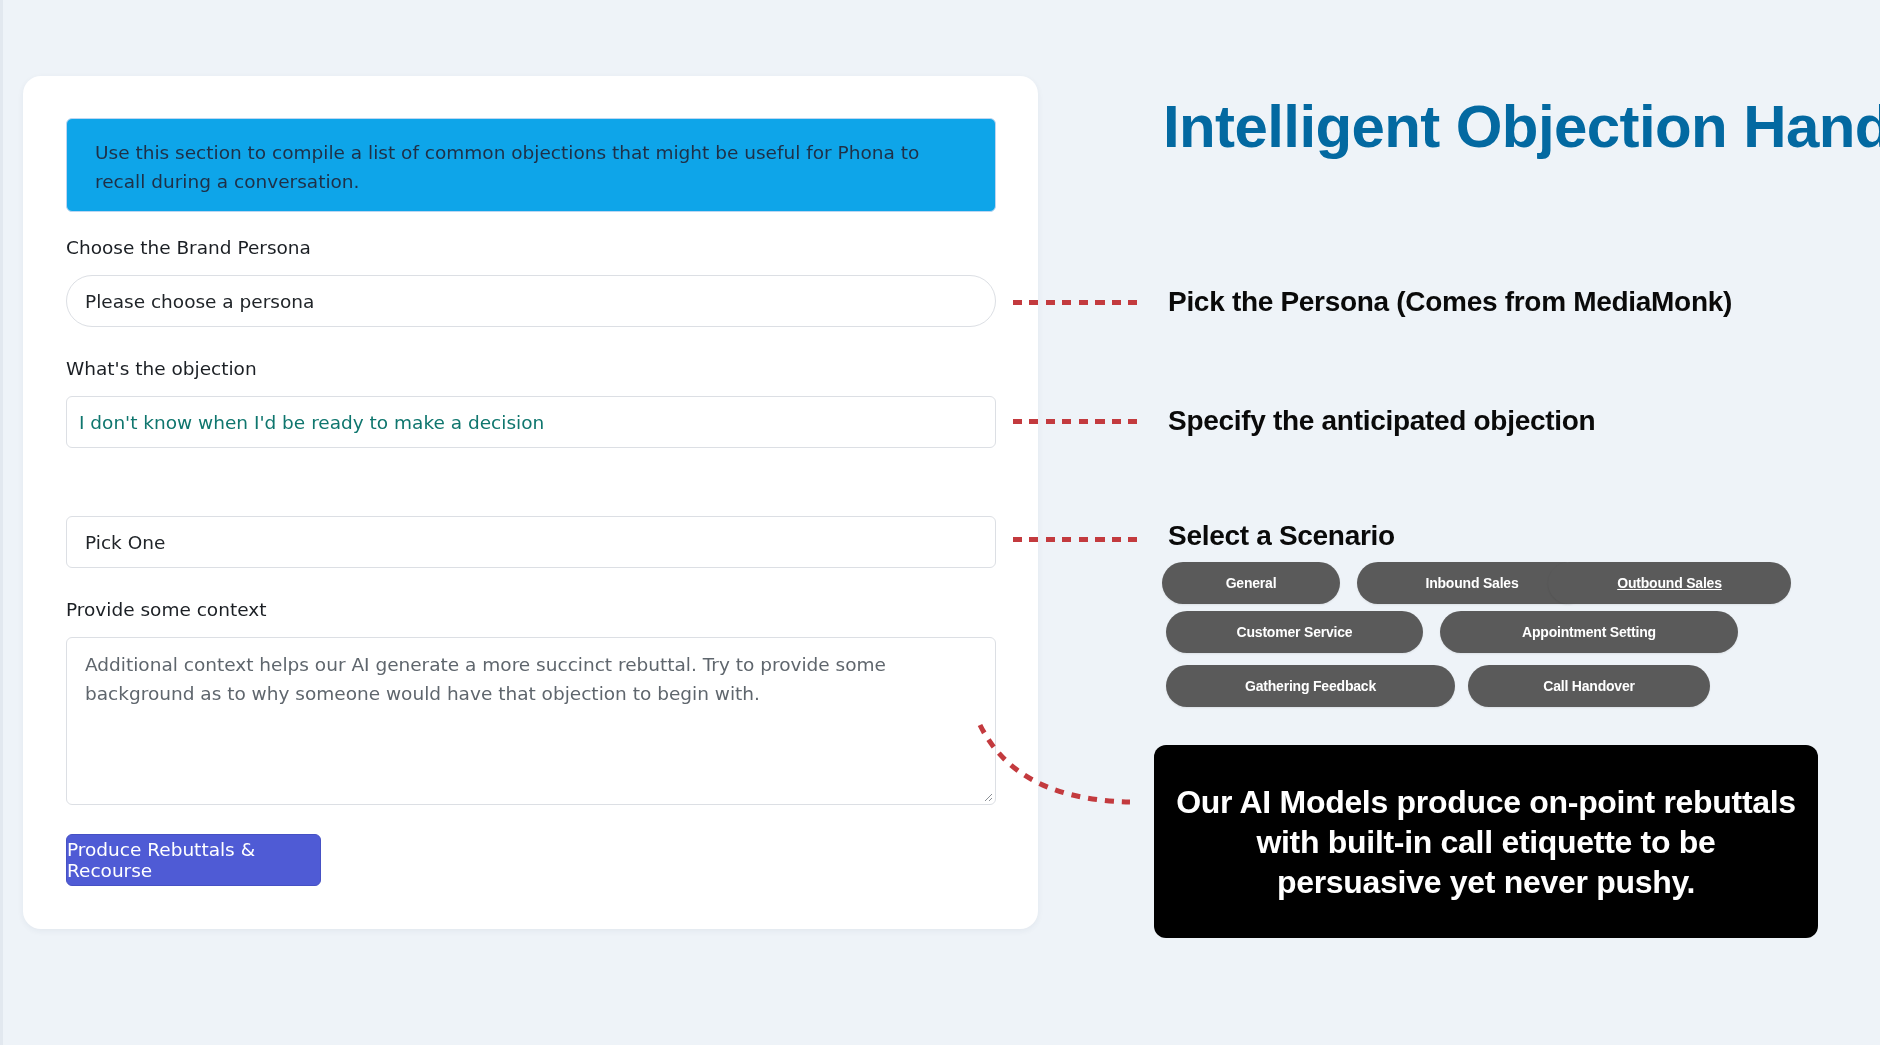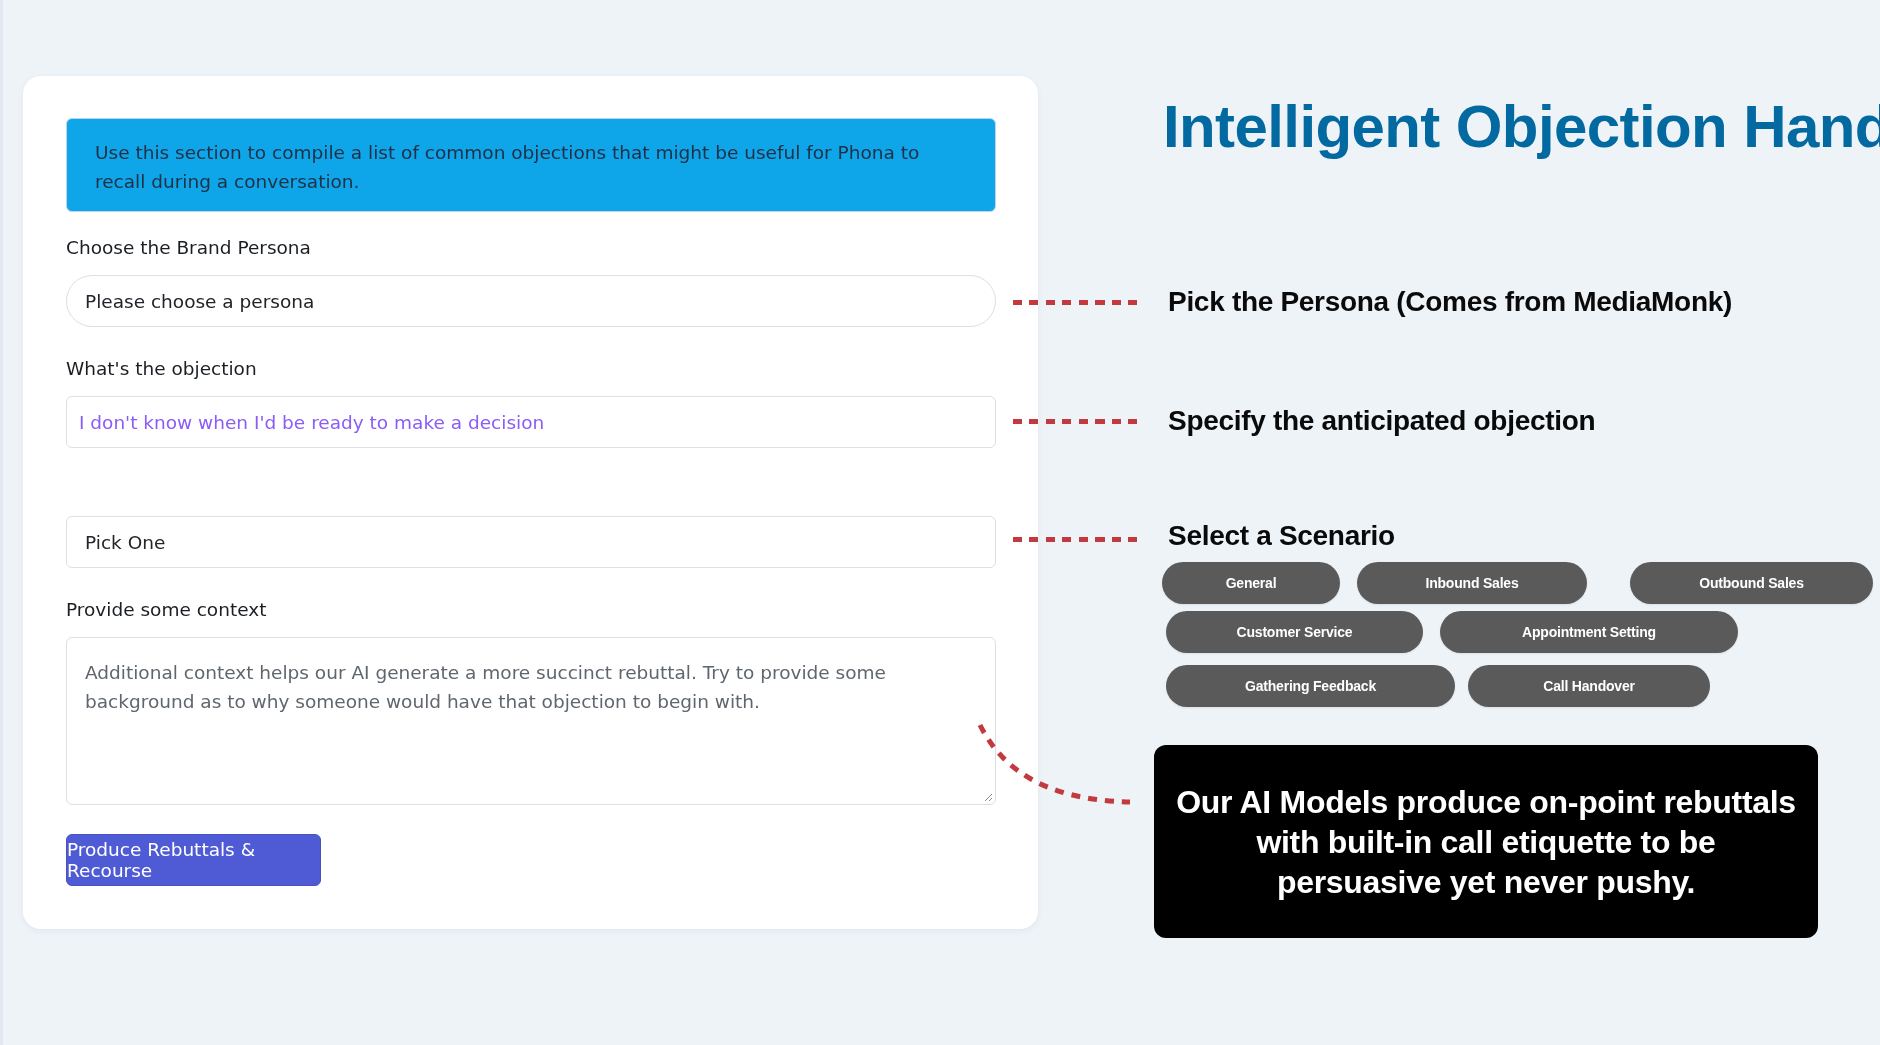--- a/index.html
+++ b/index.html
@@ -27,25 +27,25 @@
   .field-label {
     position: absolute; left: 43px; font-size: 18.5px; color: #1b1f24;
     line-height: 24px;
   }
   .field {
     position: absolute; left: 43px; width: 930px; height: 52px;
     border: 1.5px solid #dcdfe4; border-radius: 6px; background: #fff;
     padding: 0 18px; display: flex; align-items: center;
     font-size: 18.5px; color: #212529;
   }
-  .field.placeholder { color: #8b5cf6; padding-left: 12px; }
+  .field.placeholder { color: #0f766e; padding-left: 12px; }
   .textarea {
     position: absolute; left: 43px; top: 561px; width: 930px; height: 168px;
     border: 1.5px solid #dcdfe4; border-radius: 6px; background: #fff;
-    padding: 20px 18px; font-size: 18.5px; line-height: 29px; color: #5f666d;
+    padding: 12px 18px; font-size: 18.5px; line-height: 29px; color: #5f666d;
   }
   .resize-grip {
     position: absolute; right: 2px; bottom: 2px; width: 10px; height: 10px;
   }
   .primary-btn {
     position: absolute; left: 43px; top: 758px; width: 255px; height: 52px;
     background: #4f5bd5; border: 1px solid #4651c4; border-radius: 6px;
     color: #ffffff; font-size: 18.5px; display: flex; align-items: center;
     justify-content: center; cursor: pointer;
   }
@@ -123,21 +123,21 @@
 <div class="annot" style="top:286px;">Pick the Persona (Comes from MediaMonk)</div>
 
 <div class="dash-line" style="top:419px;"></div>
 <div class="annot" style="top:405px;">Specify the anticipated objection</div>
 
 <div class="dash-line" style="top:537px;"></div>
 <div class="annot" style="top:520px;">Select a Scenario</div>
 
 <div class="pill" style="left:1162px; top:562px; width:178px;">General</div>
 <div class="pill" style="left:1357px; top:562px; width:230px;">Inbound Sales</div>
-<div class="pill" style="left:1630px; top:562px; width:243px;">Outbound Sales</div>
+<div class="pill" style="left:1548px; top:562px; width:243px;text-decoration:underline;">Outbound Sales</div>
 <div class="pill" style="left:1166px; top:611px; width:257px;">Customer Service</div>
 <div class="pill" style="left:1440px; top:611px; width:298px;">Appointment Setting</div>
 <div class="pill" style="left:1166px; top:665px; width:289px;">Gathering Feedback</div>
 <div class="pill" style="left:1468px; top:665px; width:242px;">Call Handover</div>
 
 <svg class="curve" viewBox="0 0 170 100">
   <path d="M10 10 C 30 50, 70 85, 160 87" fill="none" stroke="#c33a3e" stroke-width="5" stroke-dasharray="9 8"></path>
 </svg>
 
 <div class="callout">Our AI Models produce on-point rebuttals with built-in call etiquette to be persuasive yet never pushy.</div>

